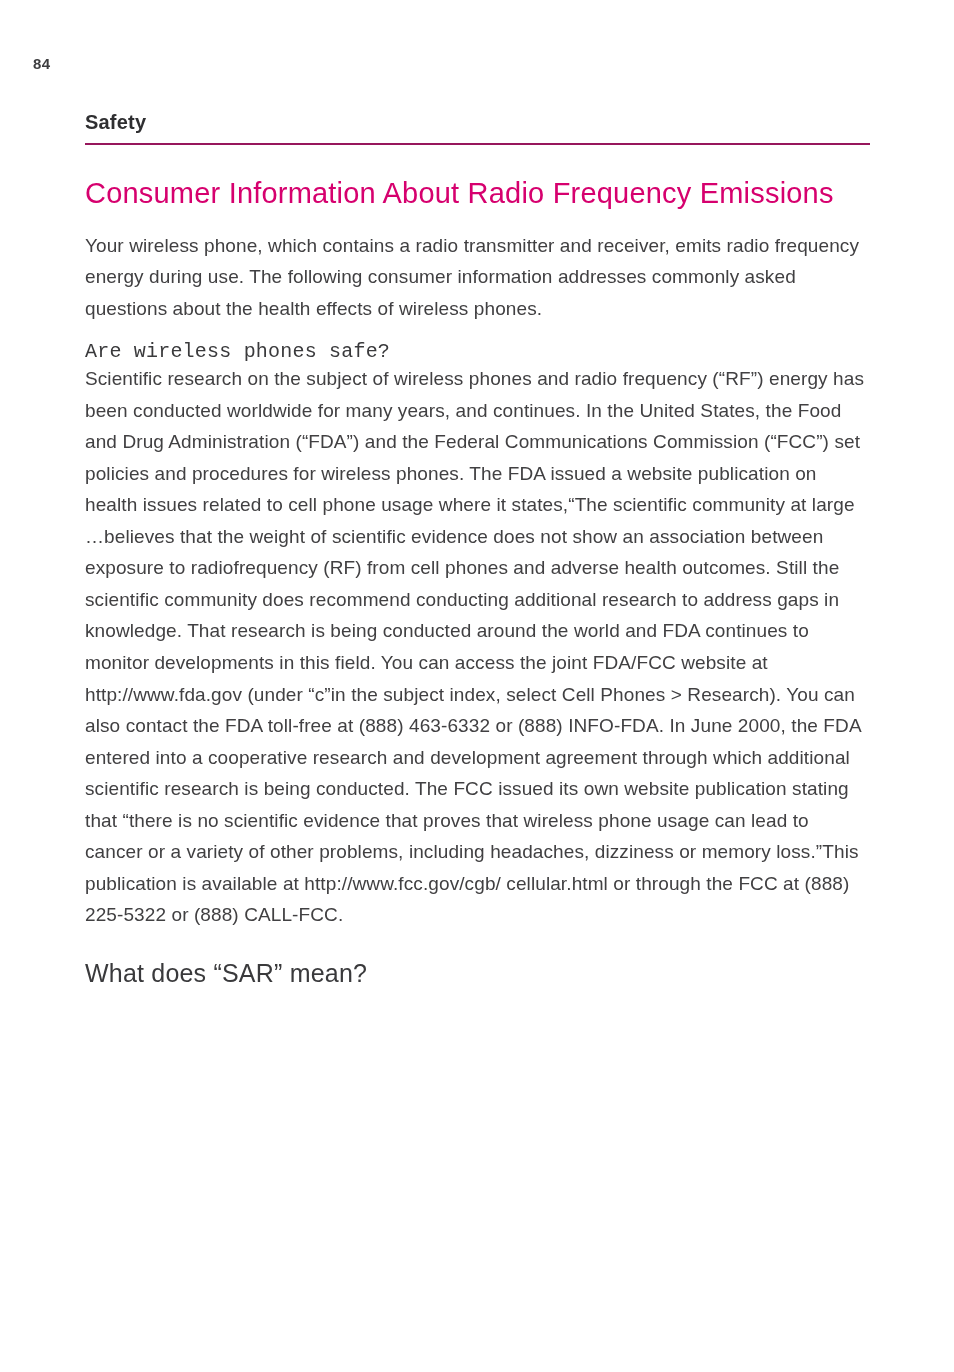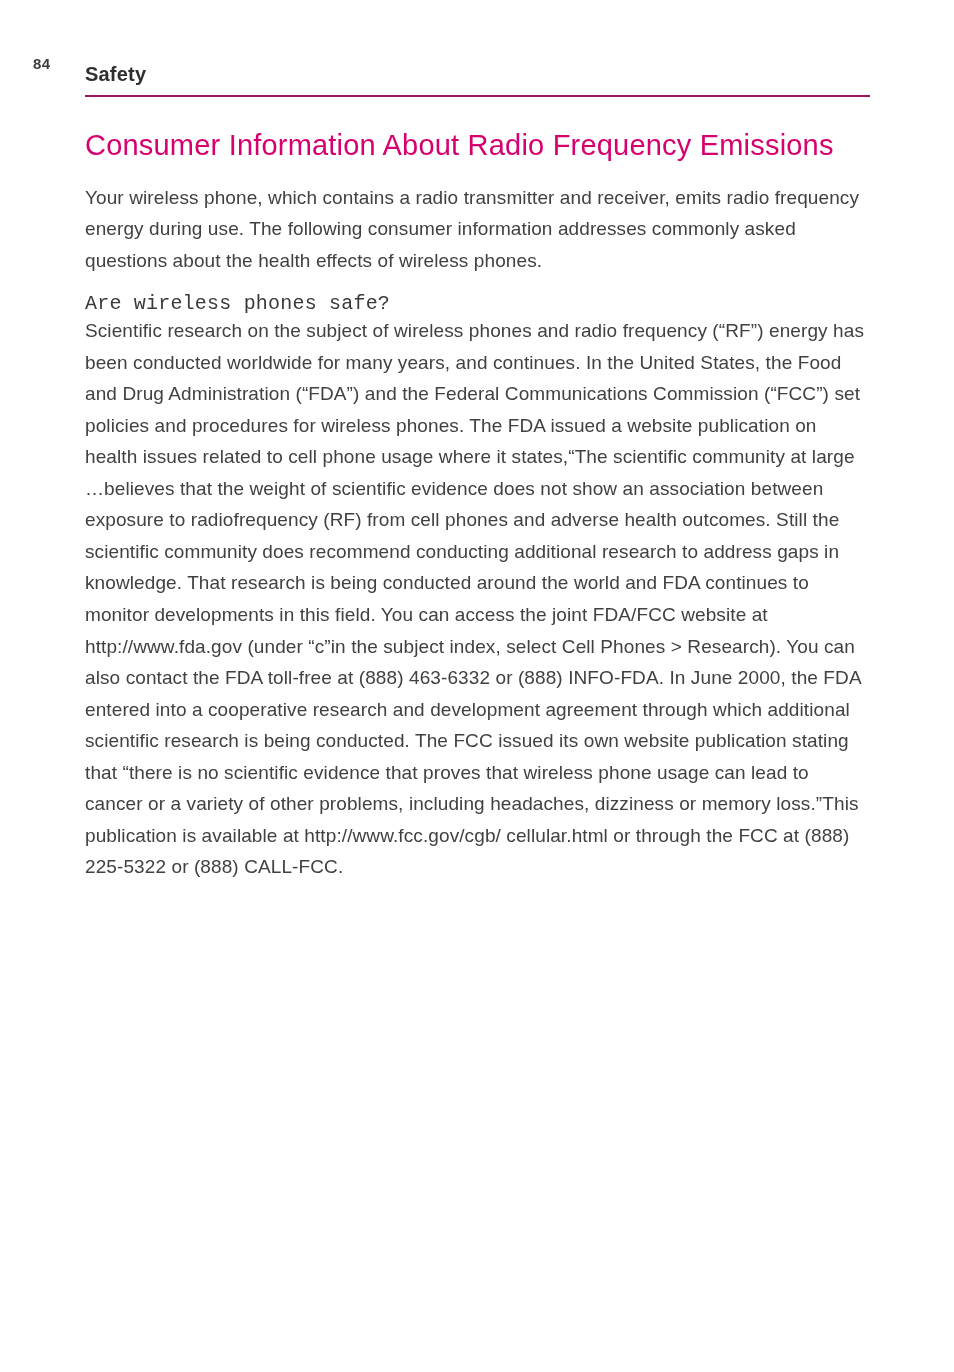--- a/index.html
+++ b/index.html
@@ -21,20 +21,21 @@
     font-weight: bold;
     color: #3d3d3f;
     letter-spacing: 0.3px;
   }
   .content {
     margin: 0 84px 0 85px;
   }
   .chapter-header {
     padding-top: 63px;
     border-bottom: 2px solid var(--rule, #97175c);
+    margin-top: 48px;
   }
   .chapter-title {
     display: inline-block;
     font-size: 20px;
     font-weight: bold;
     color: #2f2f31;
     padding-bottom: 9px;
     letter-spacing: 0.2px;
   }
   .doc-title {
@@ -83,16 +84,17 @@
     </header>
 
     <h1 class="doc-title">Consumer Information About Radio Frequency Emissions</h1>
 
     <p class="body-text intro">Your wireless phone, which contains a radio transmitter and receiver, emits radio frequency energy during use. The following consumer information addresses commonly asked questions about the health effects of wireless phones.</p>
 
     <h2 class="q-heading">Are wireless phones safe?</h2>
 
     <p class="body-text long-body">Scientific research on the subject of wireless phones and radio frequency (“RF”) energy has been conducted worldwide for many years, and continues. In the United States, the Food and Drug Administration (“FDA”) and the Federal Communications Commission (“FCC”) set policies and procedures for wireless phones. The FDA issued a website publication on health issues related to cell phone usage where it states,“The scientific community at large …believes that the weight of scientific evidence does not show an association between exposure to radiofrequency (RF) from cell phones and adverse health outcomes. Still the scientific community does recommend conducting additional research to address gaps in knowledge. That research is being conducted around the world and FDA continues to monitor developments in this field. You can access the joint FDA/FCC website at http://www.fda.gov (under “c”in the subject index, select Cell Phones &gt; Research). You can also contact the FDA toll-free at (888) 463-6332 or (888) INFO-FDA. In June 2000, the FDA entered into a cooperative research and development agreement through which additional scientific research is being conducted. The FCC issued its own website publication stating that “there is no scientific evidence that proves that wireless phone usage can lead to cancer or a variety of other problems, including headaches, dizziness or memory loss.”This publication is available at http://www.fcc.gov/cgb/ cellular.html or through the FCC at (888) 225-5322 or (888) CALL-FCC.</p>
 
+    <h2 class="sar-heading">What does “SAR” mean?</h2>
 
 
   </div>
 </div>
 
 </body></html>

